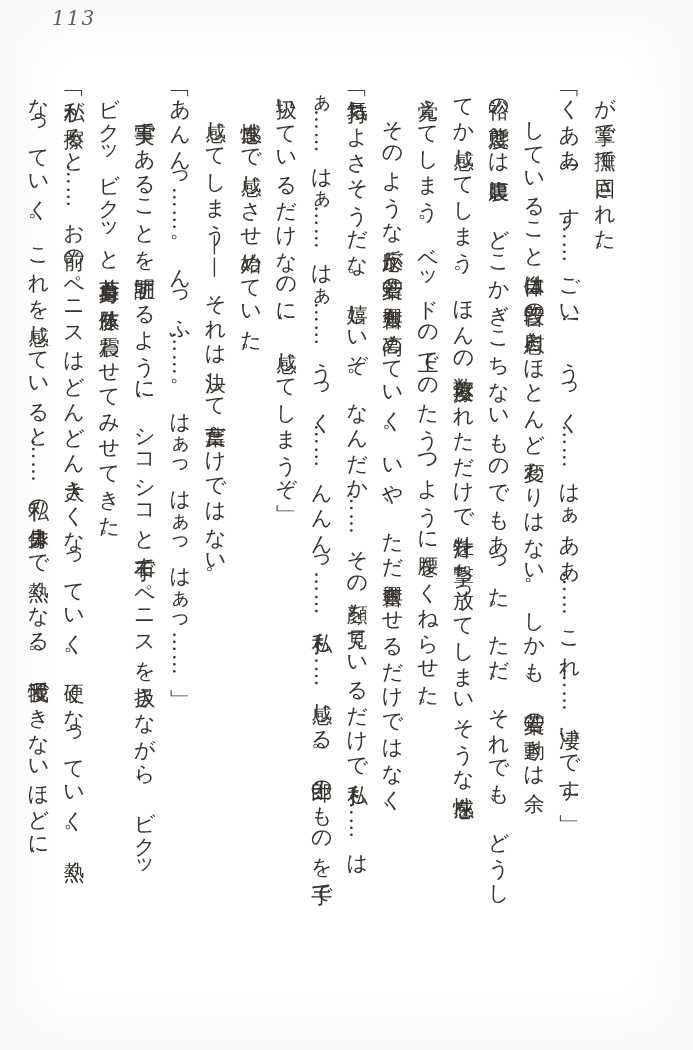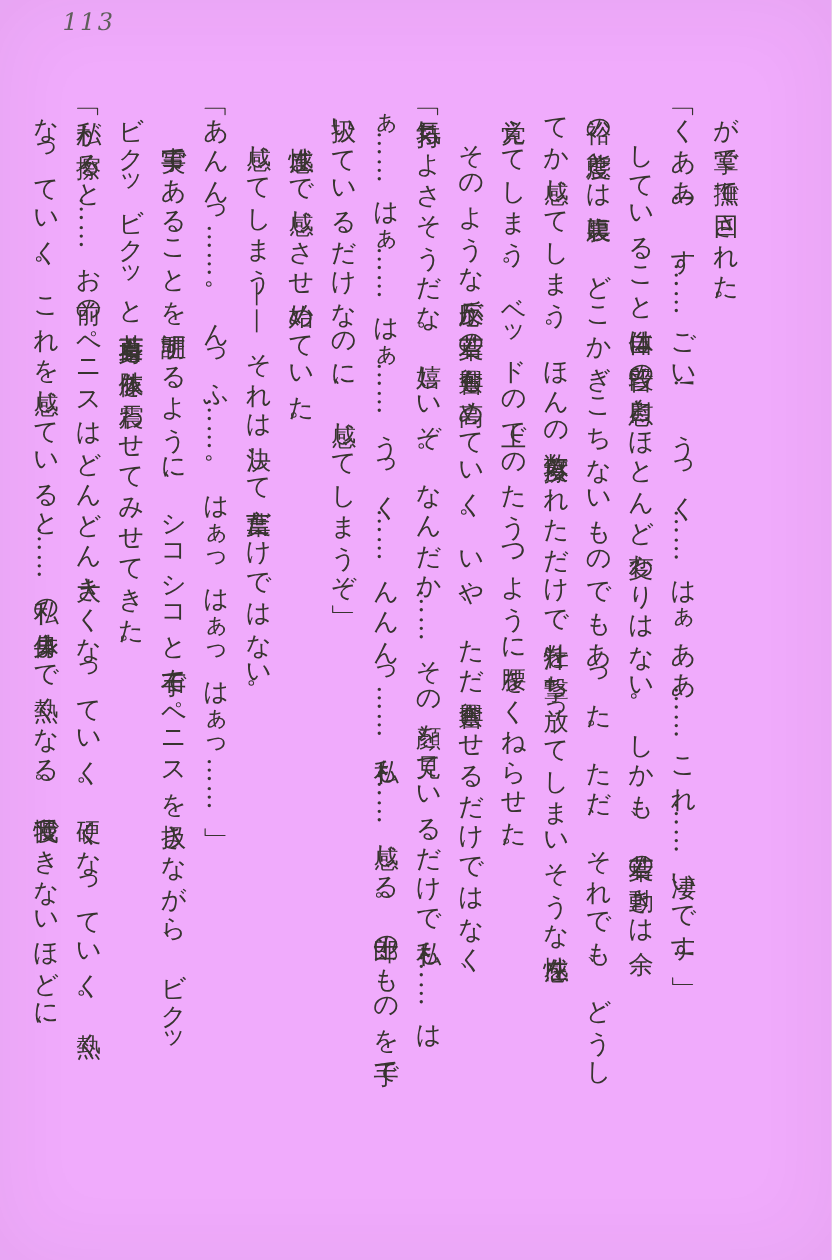--- a/index.html
+++ b/index.html
@@ -4,21 +4,21 @@
 <style>
   html, body {
     margin: 0;
     padding: 0;
     background: #e8e7e4;
   }
   .page {
     position: relative;
     width: 693px;
     height: 1050px;
-    background: #f0abfc;
+    background: #ffffff;
     overflow: hidden;
     box-shadow: inset 0 0 70px rgba(60,55,45,0.06);
     font-family: "DejaVu Serif", "Liberation Serif", serif;
   }
   .page-number {
     position: absolute;
     top: 6px;
     left: 52px;
     font-style: italic;
     font-size: 20px;

